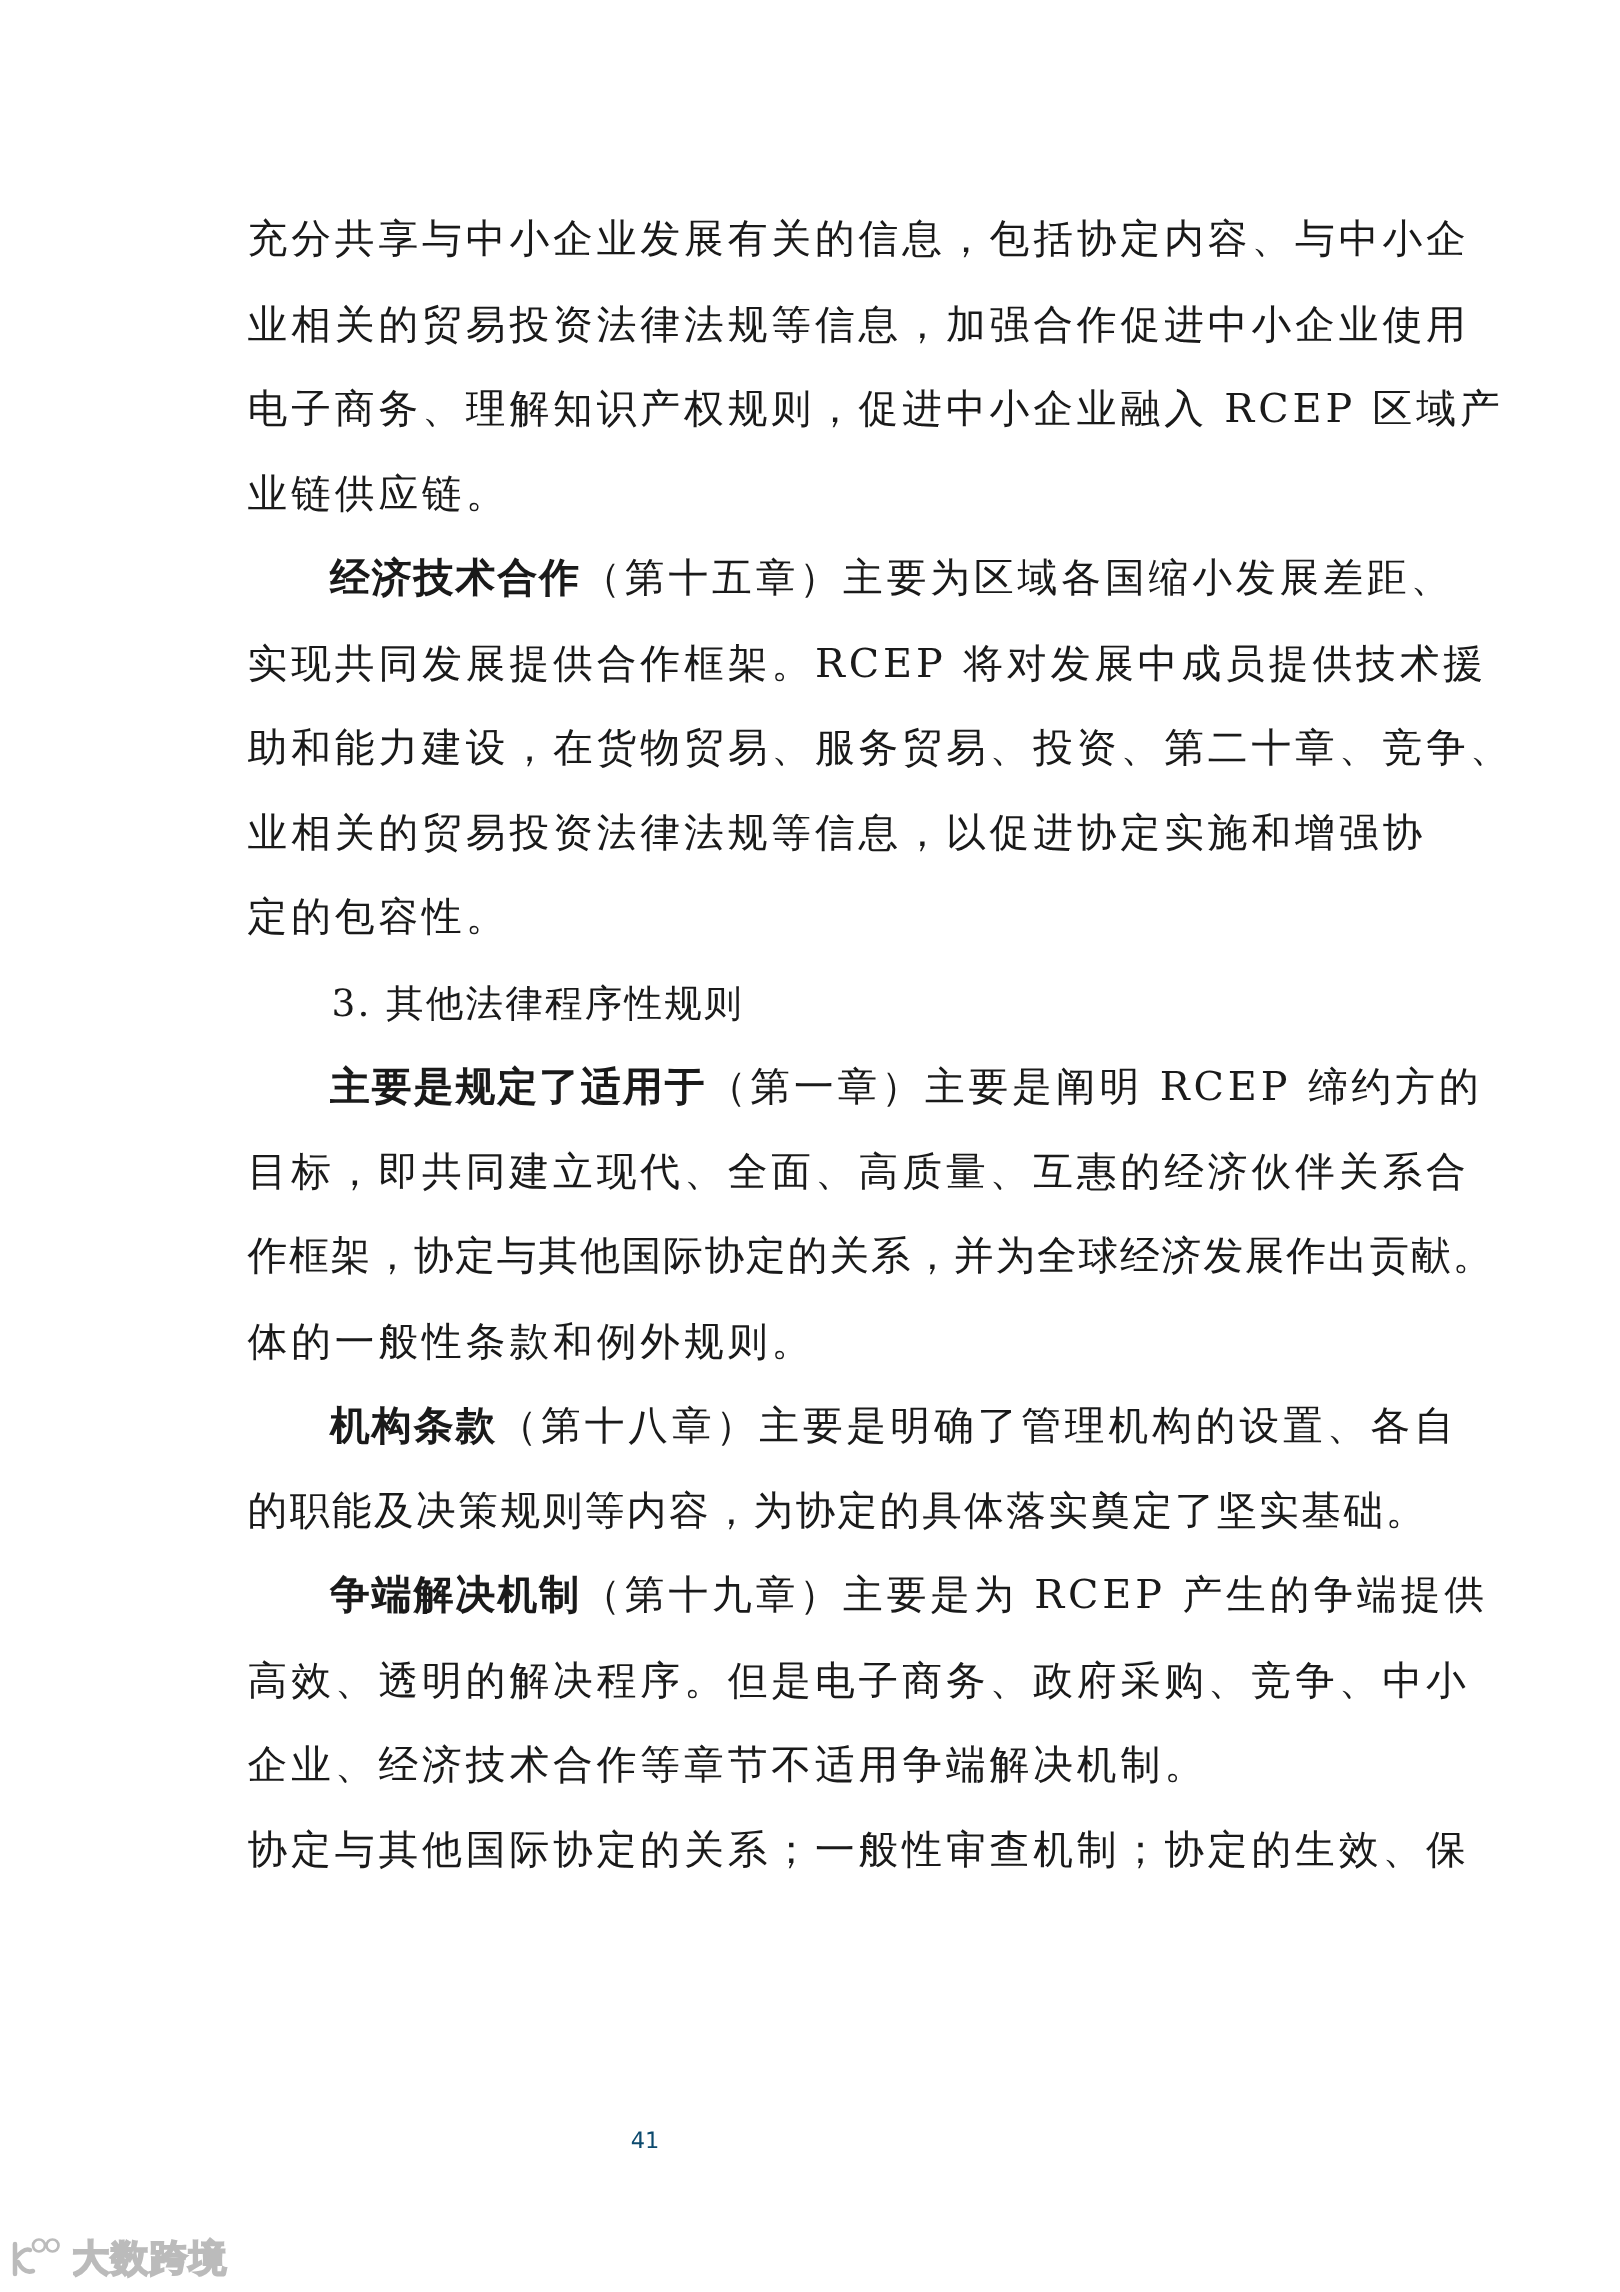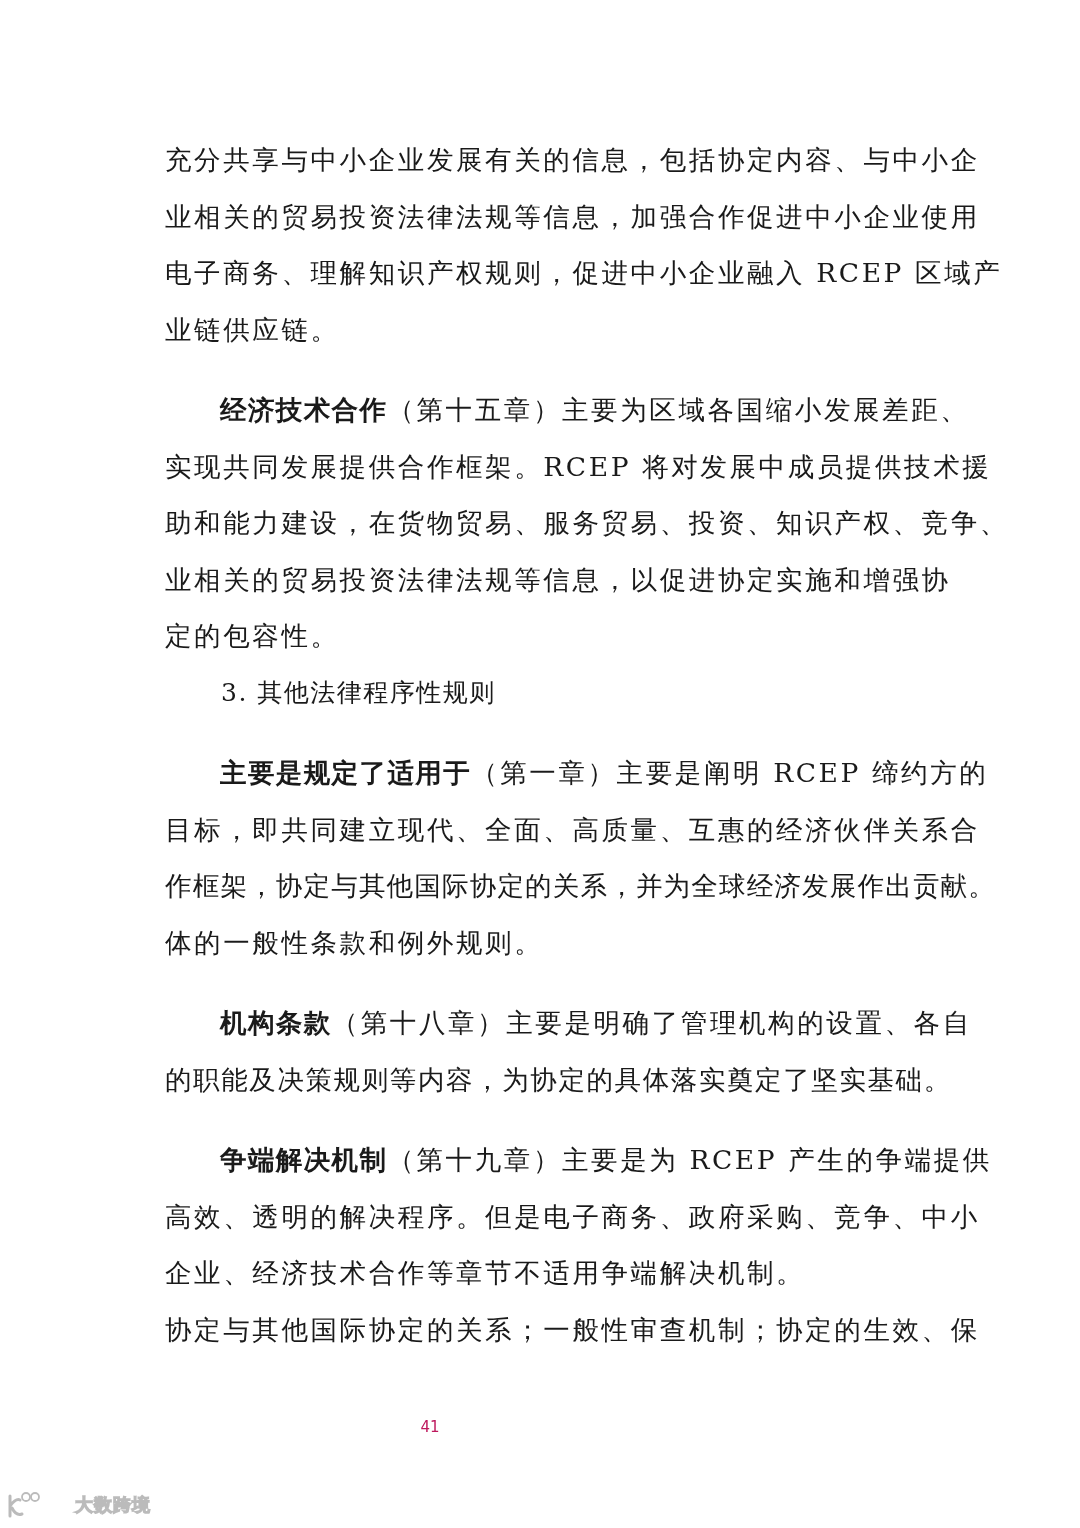--- a/index.html
+++ b/index.html
@@ -3,44 +3,44 @@
 <meta charset="utf-8">
 <style>
   html, body { margin: 0; padding: 0; background: #ffffff; }
   body { width: 1080px; height: 1528px; position: relative; overflow: hidden;
          font-family: "DejaVu Serif", "Liberation Serif", serif; color: #1a1a1a; }
   .page { position: absolute; left: 0; top: 0; width: 1080px; height: 1528px; background: #fff; }
   .body-text { position: absolute; left: 165px; top: 138px; width: 752px; }
   .line { height: 56.5px; line-height: 44px; font-size: 26.5px; white-space: nowrap;
           letter-spacing: 2.6px; text-align: justify; text-align-last: justify; }
   .line.last { text-align-last: left; }
-  .line.indent { padding-left: 55px; margin-top: 24px; }
+  .line.indent { padding-left: 55px; }
   .lead { font-weight: bold; letter-spacing: 1.4px; }
   .heading { font-weight: normal; font-size: 25px; padding-left: 56px; letter-spacing: 1.5px; text-align-last: left; }
   .page-number { position: absolute; left: 0; width: 860px; top: 1418px; text-align: center;
-                 font-family: "DejaVu Sans", "Liberation Sans", sans-serif; font-size: 15px; color: #be185d; }
+                 font-family: "DejaVu Sans", "Liberation Sans", sans-serif; font-size: 15px; color: #0c4a6e; }
   .watermark { position: absolute; left: 6px; top: 1487px; height: 36px; display: flex; align-items: center;
-               color: #ffffff; font-family: "DejaVu Sans", "Liberation Sans", sans-serif; font-size: 18px; font-weight: bold;
-               -webkit-text-stroke: 1.2px #b8b8b8; letter-spacing: 1px; opacity: 0.95; gap: 27px; }
+               color: #ffffff; font-family: "DejaVu Sans", "Liberation Sans", sans-serif; font-size: 25px; font-weight: bold;
+               -webkit-text-stroke: 1.2px #b8b8b8; letter-spacing: 1px; opacity: 0.95; }
   .watermark .logo { width: 36px; height: 30px; margin-right: 6px; }
 </style>
 </head>
 <body>
 
 <div class="page">
   <div class="body-text">
 
     <div class="line">充分共享与中小企业发展有关的信息，包括协定内容、与中小企</div>
     <div class="line">业相关的贸易投资法律法规等信息，加强合作促进中小企业使用</div>
     <div class="line">电子商务、理解知识产权规则，促进中小企业融入 RCEP 区域产</div>
     <div class="line last">业链供应链。</div>
 
     <div class="line indent"><span class="lead">经济技术合作</span><span>（第十五章）主要为区域各国缩小发展差距、</span></div>
     <div class="line">实现共同发展提供合作框架。RCEP 将对发展中成员提供技术援</div>
-    <div class="line">助和能力建设，在货物贸易、服务贸易、投资、知识产权、竞争、</div>
+    <div class="line">助和能力建设，在货物贸易、服务贸易、投资、第二十章、竞争、</div>
     <div class="line">业相关的贸易投资法律法规等信息，以促进协定实施和增强协</div>
     <div class="line last">定的包容性。</div>
 
     <div class="line heading">3. 其他法律程序性规则</div>
 
     <div class="line indent"><span class="lead">主要是规定了适用于</span><span>（第一章）主要是阐明 RCEP 缔约方的</span></div>
     <div class="line">目标，即共同建立现代、全面、高质量、互惠的经济伙伴关系合</div>
     <div class="line last" style="letter-spacing:1.2px">作框架，协定与其他国际协定的关系，并为全球经济发展作出贡献。</div>
 
     <div class="line last">体的一般性条款和例外规则。</div>

